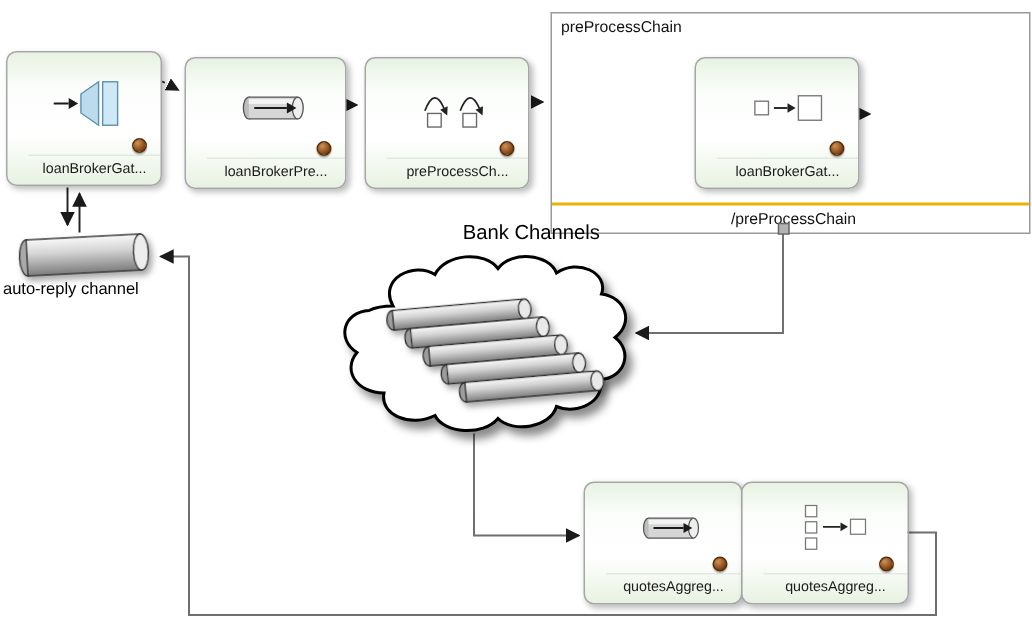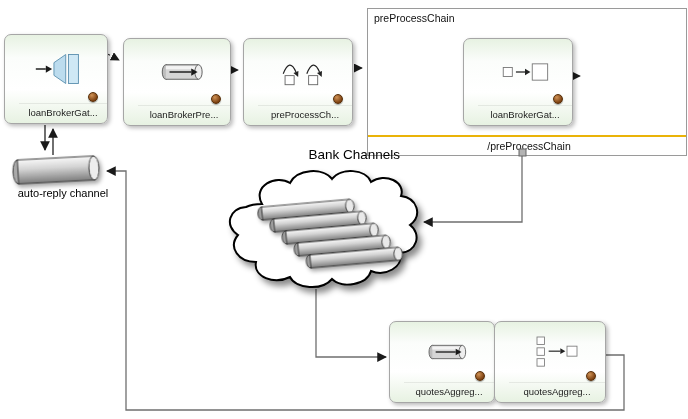--- a/index.html
+++ b/index.html
@@ -31,21 +31,21 @@
     height:19px;line-height:17px;text-align:center;font-size:9.5px;color:#1b1b1b;
     border-top:1px solid rgba(0,0,0,0.07);white-space:nowrap;overflow:hidden;
   }
   .spring-dot{
     position:absolute;right:9px;bottom:1px;width:8px;height:8px;border-radius:50%;
     background:radial-gradient(circle at 35% 30%,#cf9154,#7a3f10 72%);
     border:1px solid #572e09;box-shadow:0 1px 1px rgba(0,0,0,0.35);
   }
   .float-label{position:absolute;z-index:3;color:#000;}
   .cloud-title{left:250px;top:147px;width:150px;text-align:right;font-size:13.5px;}
-  .autoreply-title{left:2px;top:187px;width:122px;text-align:center;font-size:11px;}
+  .autoreply-title{left:2px;top:187px;width:122px;text-align:left;font-size:11px;}
 </style>
 </head>
 <body>
 
 <div class="canvas">
 
   <div class="chain">
     <div class="chain-header">preProcessChain</div>
     <div class="chain-footer">/preProcessChain</div>
   </div>

